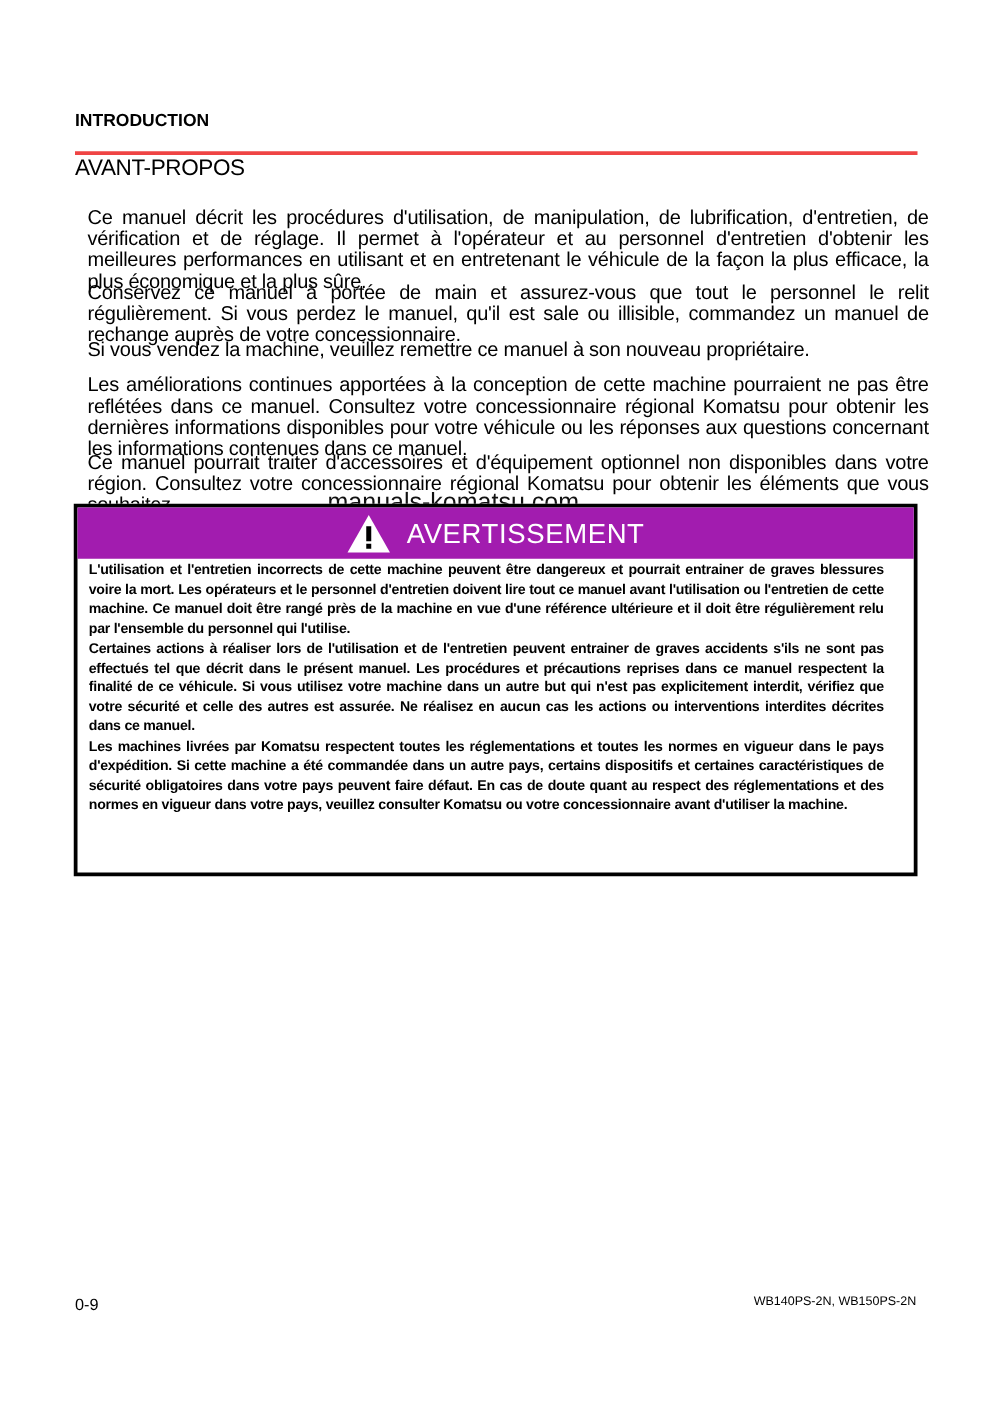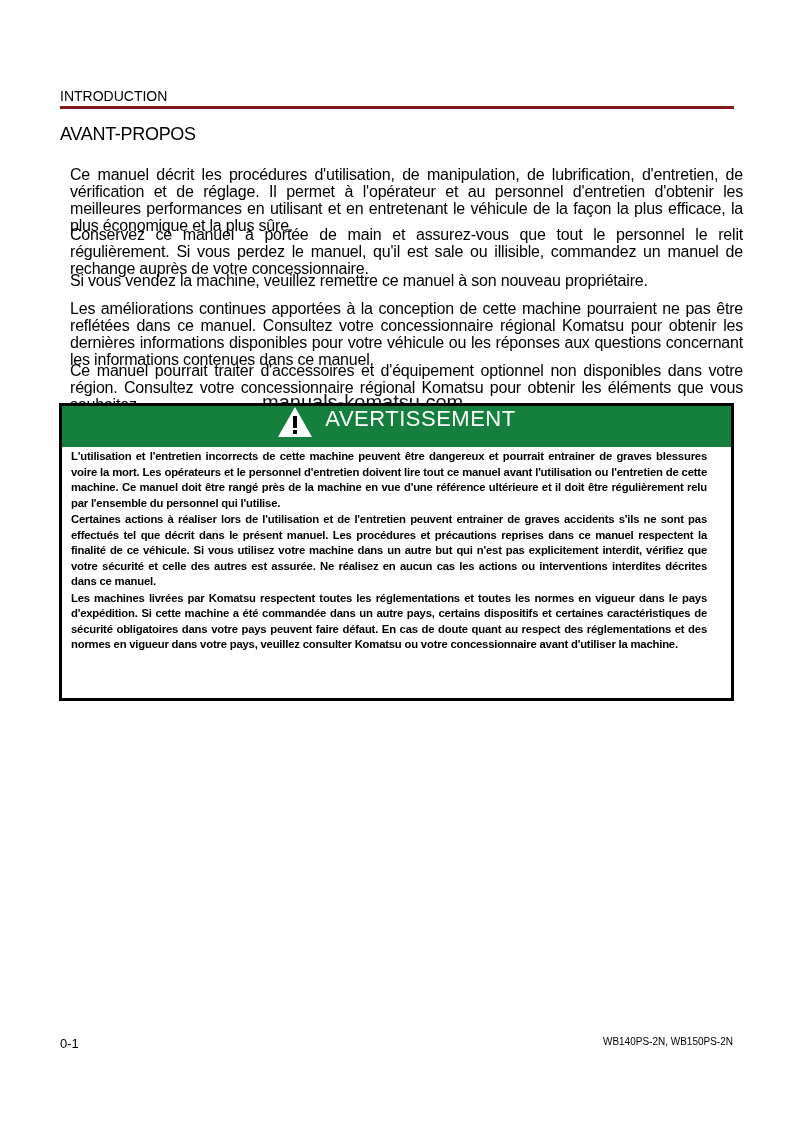--- a/index.html
+++ b/index.html
@@ -1,26 +1,26 @@
 <!DOCTYPE html>
 <html><head>
 <meta charset="utf-8">
 <style>
   html, body { margin: 0; padding: 0; background: #ffffff; }
   body { width: 793px; height: 1123px; position: relative; overflow: hidden;
          font-family: "Liberation Sans", sans-serif; color: #000; }
   .section-header { position: absolute; left: 60px; top: 87px; width: 674px;
-         border-bottom: 3px solid #7f1d1d; font-size: 14px; line-height: 18px; padding-bottom: 1px; }
+         border-bottom: 3px solid #ef4444; font-size: 14px; line-height: 18px; padding-bottom: 16px; font-weight: bold; }
   .page-title { position: absolute; left: 60px; top: 124px; font-size: 18px; font-weight: normal; letter-spacing: -0.3px; }
   .para { position: absolute; left: 60px; width: 673px; font-size: 16px; line-height: 17px;
           text-align: justify; letter-spacing: -0.2px; margin: 10px; }
   .watermark { position: absolute; left: 262px; top: 376px; font-size: 20px; line-height: 22px; color: #111; margin-top: 15px; }
   .warn-box { position: absolute; left: 59px; top: 403px; width: 669px; height: 292px;
               border: 3px solid #000; background: #fff; }
-  .warn-head { background: #15803d; height: 41px; display: flex; align-items: flex-start; justify-content: center; color: #fff; }
+  .warn-head { background: #a21caf; height: 41px; display: flex; align-items: center; justify-content: center; color: #fff; }
   .warn-head .tri { width: 36px; height: 32px; margin-right: 12px; }
   .warn-head .title { font-size: 22px; font-weight: normal; letter-spacing: 0.5px; }
   .warn-body { padding: 2px 24px 0 9px; }
   .warn-body p { margin: 0 0 1px 0; font-size: 11.3px; line-height: 15.5px; font-weight: bold;
                  text-align: justify; letter-spacing: -0.2px; }
   .footer-left { position: absolute; left: 60px; top: 1036px; font-size: 13px; }
   .footer-right { position: absolute; right: 60px; top: 1036px; font-size: 10px; }
 </style>
 </head>
 <body>
@@ -46,14 +46,14 @@
     </svg>
     <span class="title">AVERTISSEMENT</span>
   </div>
   <div class="warn-body">
     <p>L'utilisation et l'entretien incorrects de cette machine peuvent être dangereux et pourrait entrainer de graves blessures voire la mort. Les opérateurs et le personnel d'entretien doivent lire tout ce manuel avant l'utilisation ou l'entretien de cette machine. Ce manuel doit être rangé près de la machine en vue d'une référence ultérieure et il doit être régulièrement relu par l'ensemble du personnel qui l'utilise.</p>
     <p>Certaines actions à réaliser lors de l'utilisation et de l'entretien peuvent entrainer de graves accidents s'ils ne sont pas effectués tel que décrit dans le présent manuel. Les procédures et précautions reprises dans ce manuel respectent la finalité de ce véhicule. Si vous utilisez votre machine dans un autre but qui n'est pas explicitement interdit, vérifiez que votre sécurité et celle des autres est assurée. Ne réalisez en aucun cas les actions ou interventions interdites décrites dans ce manuel.</p>
     <p>Les machines livrées par Komatsu respectent toutes les réglementations et toutes les normes en vigueur dans le pays d'expédition. Si cette machine a été commandée dans un autre pays, certains dispositifs et certaines caractéristiques de sécurité obligatoires dans votre pays peuvent faire défaut. En cas de doute quant au respect des réglementations et des normes en vigueur dans votre pays, veuillez consulter Komatsu ou votre concessionnaire avant d'utiliser la machine.</p>
   </div>
 </div>
 
-<div class="footer-left">0-1</div>
+<div class="footer-left">0-9</div>
 <div class="footer-right">WB140PS-2N, WB150PS-2N</div>
 
 </body></html>

